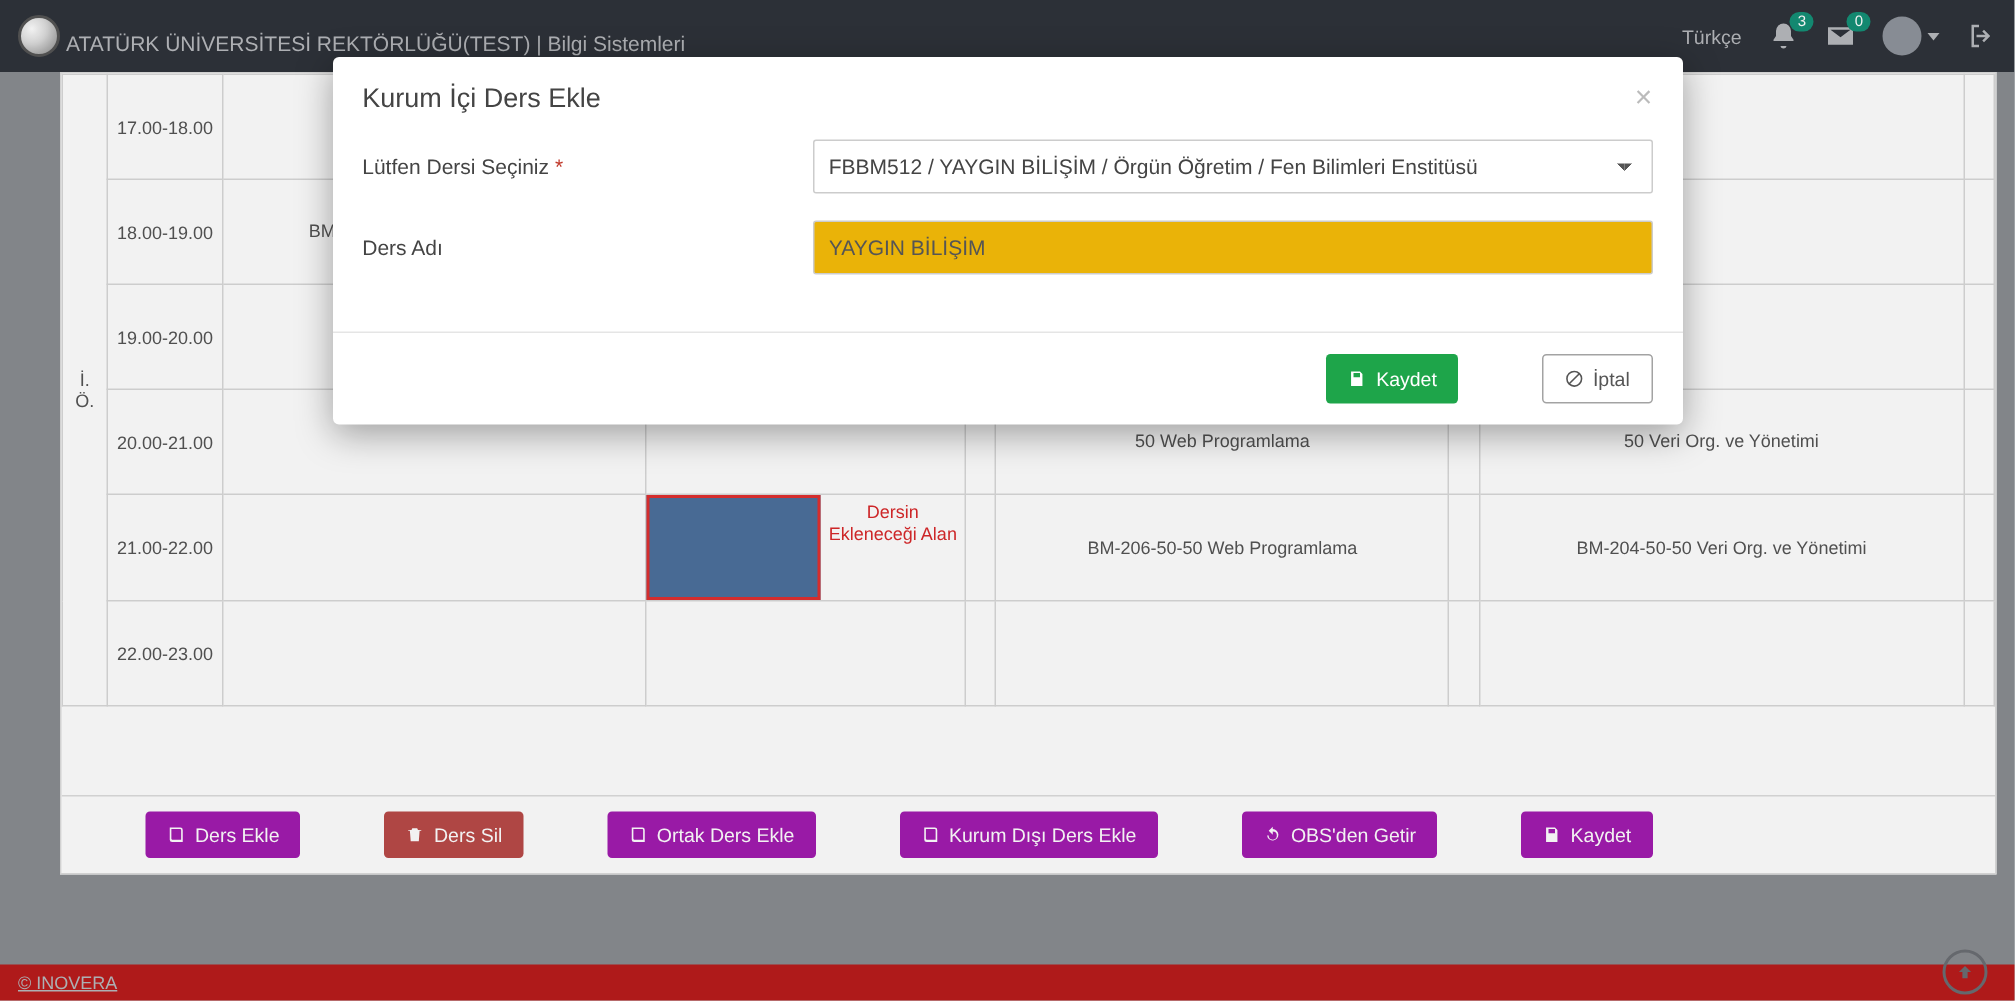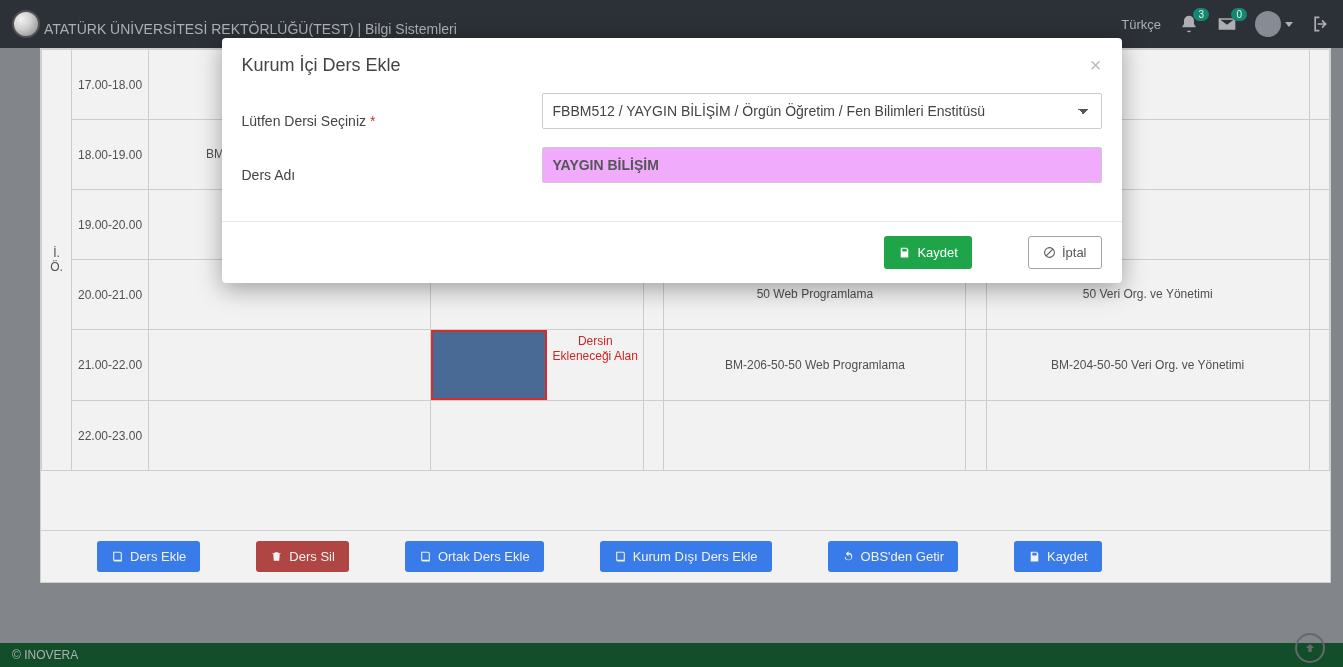--- a/index.html
+++ b/index.html
@@ -30,41 +30,41 @@
     table.schedule .io-col { width: 30px; }
     .cell-content { line-height: 1.2; }
 
     
     .drop-cell { background: #4c709c; border: 2px solid #e03030 !important; height: 70px; }
     .drop-label { color: #d9292b; font-size: 12px; text-align: center; padding: 4px; line-height: 1.25; }
 
     
     .action-row { display: flex; gap: 10px; padding: 10px 10px; background: #fff; border-top: 1px solid #ddd; position: absolute; left: 0; right: 0; bottom: 0; }
     .btn { border: none; padding: 8px 14px; border-radius: 3px; font-size: 13px; color: #fff; cursor: pointer; display: inline-flex; align-items: center; gap: 6px; margin-left: 46px; }
-    .btn-blue { background: #3b82f6; }
+    .btn-blue { background: #a21caf; }
     .btn-red { background: #b94a48; }
     .btn svg { width: 13px; height: 13px; fill: #fff; }
 
     
-    .footer { position: absolute; left: 0; right: 0; bottom: 0; height: 24px; background: #14532d; color: #b7b9bd; font-size: 12px; display: flex; align-items: center; padding: 0 12px; }
+    .footer { position: absolute; left: 0; right: 0; bottom: 0; height: 24px; background: #b91c1c; color: #b7b9bd; font-size: 12px; display: flex; align-items: center; padding: 0 12px; text-decoration: underline; }
     .scroll-top { position: absolute; right: 18px; bottom: 4px; width: 30px; height: 30px; border-radius: 50%; border: 2px solid #6b6e73; display: flex; align-items: center; justify-content: center; }
     .scroll-top svg { width: 14px; height: 14px; fill: #6b6e73; }
 
     
     .modal-overlay { position: absolute; inset: 0; background: rgba(0,0,0,0.05); display: flex; align-items: flex-start; justify-content: center; z-index: 100; }
     .modal { margin-top: 38px; width: 900px; background: #fff; border-radius: 4px; box-shadow: 0 6px 24px rgba(0,0,0,0.35); }
     .modal-header { padding: 16px 20px; display: flex; align-items: center; justify-content: space-between; }
     .modal-title { font-size: 18px; color: #444; }
     .modal-close { font-size: 20px; color: #bbb; cursor: pointer; }
     .modal-body { padding: 0 20px 20px; }
-    .form-row { display: flex; align-items: flex-end; margin-bottom: 18px; }
+    .form-row { display: flex; align-items: center; margin-bottom: 18px; }
     .form-label { width: 300px; font-size: 14px; color: #444; }
     .req { color: #c0392b; margin-left: 4px; }
     .form-control { flex: 1; height: 36px; border: 1px solid #ccc; border-radius: 2px; padding: 0 10px; font-size: 14px; background: #fff; color: #444; }
-    .form-control.readonly { background: #f0abfc; color: #555; font-weight: bold; }
+    .form-control.readonly { background: #eab308; color: #555; }
     select.form-control { appearance: none; background-image: linear-gradient(45deg, transparent 50%, #555 50%), linear-gradient(135deg, #555 50%, transparent 50%); background-position: calc(100% - 18px) 15px, calc(100% - 13px) 15px; background-size: 5px 5px, 5px 5px; background-repeat: no-repeat; }
     .modal-footer { border-top: 1px solid #e5e5e5; padding: 14px 20px; display: flex; justify-content: flex-end; gap: 10px; }
     .btn-success { background: #1ea54a; }
     .btn-default { background: #fff; color: #555; border: 1px solid #a3a3a3; }
     .btn-default svg { fill: #555; }
   </style>
 </head>
 <body>
 
 <div class="topbar">

